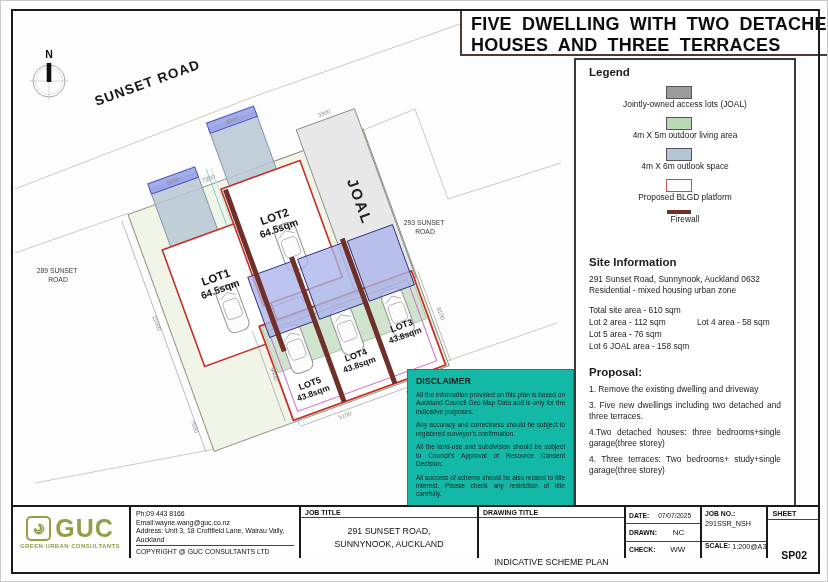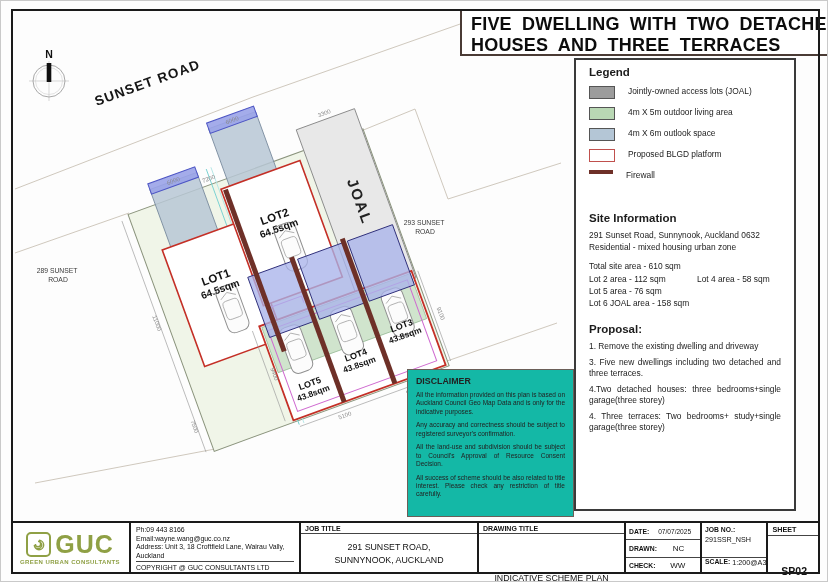--- a/index.html
+++ b/index.html
@@ -7,37 +7,37 @@
   .sheet-border{position:absolute;left:10px;top:8px;width:809px;height:565px;border:2px solid #1a1a1a;box-sizing:border-box;pointer-events:none;z-index:5;}
   .plan-svg{position:absolute;left:0;top:0;z-index:1;}
   
   .title-box{position:absolute;left:459px;top:10px;width:399px;height:45px;box-sizing:border-box;background:#fff;
     border-left:2px solid #4a3b35;border-bottom:2px solid #4a3b35;z-index:4;padding:3px 9px;}
   .title-box h1{margin:0;font-size:18px;line-height:1.17;font-weight:800;color:#0c0c0c;letter-spacing:.2px;word-spacing:5px;}
   
   .right-panel{position:absolute;left:573px;top:57px;width:222px;height:453px;box-sizing:border-box;background:#fff;
     border:2px solid #3a3a3a;z-index:4;padding:6px 13px;font-size:8.4px;color:#1c1c1c;}
   .lg-head{font-size:11.5px;font-weight:800;margin:0 0 8px 0;}
-  .lg-row{display:flex;align-items:flex-start;margin-bottom:8px;}
+  .lg-row{display:flex;align-items:center;margin-bottom:8px;flex-direction:column;}
   .lg-swatch{width:24px;height:11px;border:1px solid #555;margin-right:13px;flex:0 0 auto;}
   .lg-swatch.outline{background:#fff !important;border-width:1.5px;}
   .lg-bar{width:24px;height:3.5px;border:none;margin-top:0;}
   .sect-head{font-size:11.5px;font-weight:800;margin:14px 0 6px 0;}
   .si-line{line-height:11.5px;}
   .si-gap{height:8px;}
   .si-row{display:flex;line-height:12px;}
   .si-row .l{flex:0 0 108px;}
   .prop-item{margin:0 0 5px 0;line-height:11px;text-align:justify;}
   
   .disclaimer{position:absolute;left:406px;top:368px;width:167px;height:148px;box-sizing:border-box;background:#14b8a6;
     border:1px solid #6b5f58;z-index:3;padding:6px 8px;color:#222;}
   .disclaimer h3{margin:0 0 5px 0;font-size:8.8px;font-weight:800;}
   .disclaimer p{margin:0 0 5px 0;font-size:6.5px;line-height:1.3;text-align:justify;}
   
-  .bottom-block{position:absolute;left:10px;top:520px;width:809px;height:53px;box-sizing:border-box;background:#fff;
+  .bottom-block{position:absolute;left:10px;top:504px;width:809px;height:53px;box-sizing:border-box;background:#fff;
     border-top:2px solid #1a1a1a;z-index:4;display:flex;font-size:7px;color:#111;}
   .cell{box-sizing:border-box;border-right:2px solid #1a1a1a;height:100%;}
   .cell:last-child{border-right:none;gap:29px;}
   .c-logo{flex:0 0 120px;display:flex;flex-direction:column;align-items:center;justify-content:center;padding:2px 4px;}
   .logo-row{display:flex;align-items:center;gap:4px;}
   .logo-mark{width:21px;height:21px;border:2.5px solid #8fa045;border-radius:5px;display:flex;align-items:center;justify-content:center;}
   .logo-letters{font-size:25px;font-weight:800;color:#8fa045;letter-spacing:1px;line-height:1;}
   .logo-tagline{font-size:6px;font-weight:700;color:#8fa045;letter-spacing:.4px;margin-top:2px;white-space:nowrap;}
   .c-contact{flex:0 0 170px;display:flex;flex-direction:column;justify-content:space-between;padding:3px 5px;}
   .contact-lines{font-size:6.9px;line-height:8.6px;}

